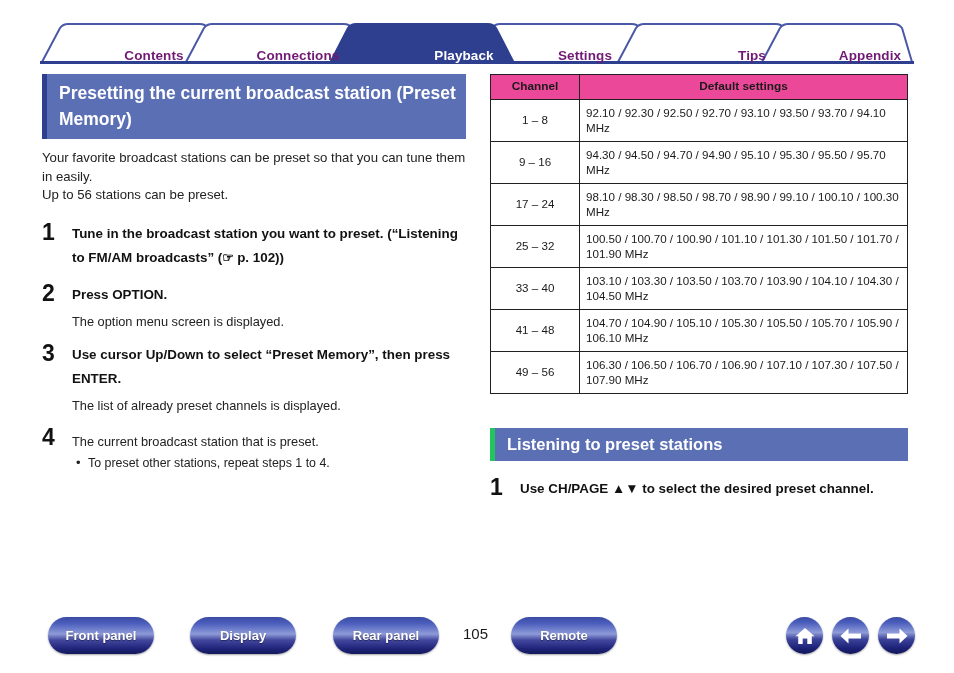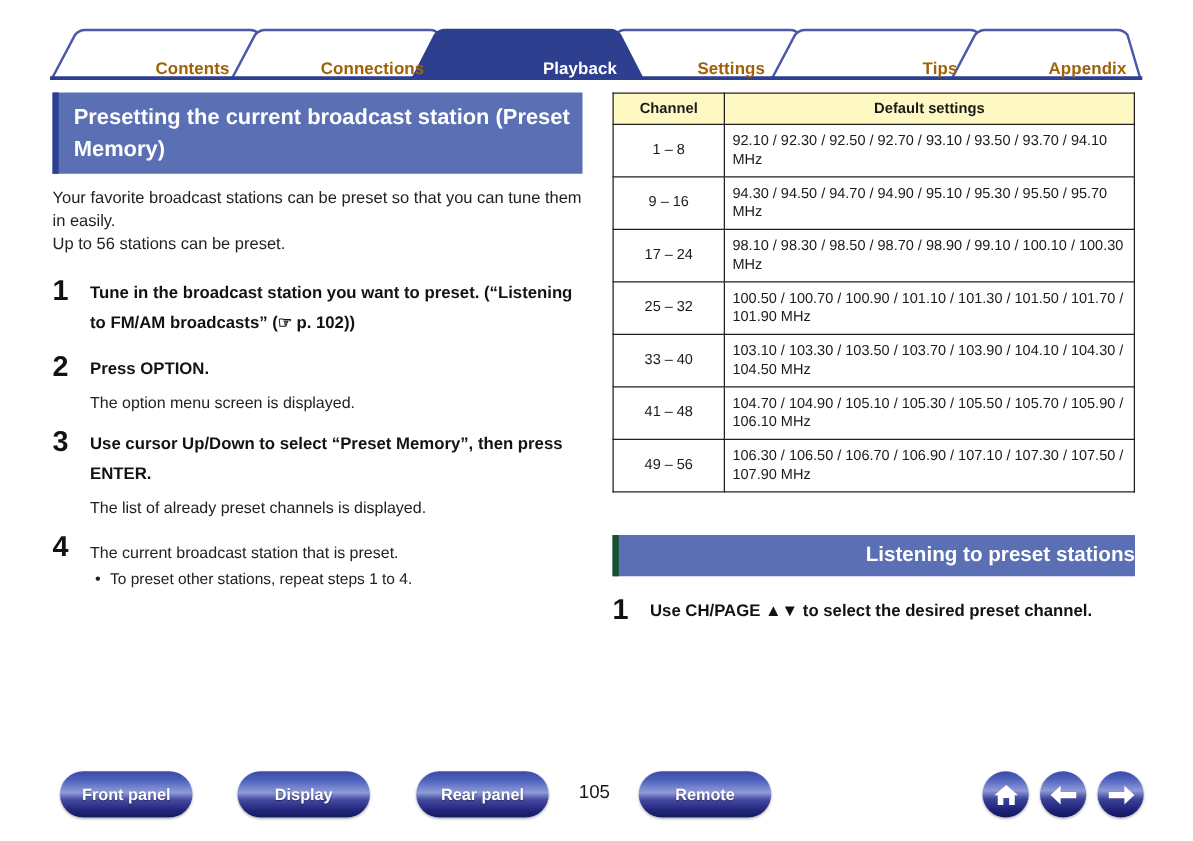--- a/index.html
+++ b/index.html
@@ -27,21 +27,21 @@
   .tabbar svg {
     display: block;
   }
   .tab-label {
     position: absolute;
     top: 33px;
     transform: translate(-50%, -50%);
     font-size: 13.5px;
     font-weight: bold;
     white-space: nowrap;
-    color: #a16207;
+    color: #701a75;
     letter-spacing: .1px;
   }
   .tab-label.active {
     color: #ffffff;
   }
 
   
   .left-col {
     position: absolute;
     left: 42px;
@@ -130,21 +130,21 @@
     table-layout: fixed;
   }
   table.freq th, table.freq td {
     border: 1px solid #231f20;
     font-size: 11.6px;
     line-height: 15.5px;
     color: #1a1a1a;
     vertical-align: middle;
   }
   table.freq th {
-    background: #fef9c3;
+    background: #ec4899;
     font-weight: bold;
     text-align: center;
     padding: 4px 2px;
     font-size: 11.8px;
   }
   table.freq td.ch {
     width: 84px;
     text-align: center;
     padding: 6px 2px;
     white-space: nowrap;
@@ -154,25 +154,24 @@
     text-align: left;
   }
 
   .section-head2 {
     background: #5b6fb5;
     color: #ffffff;
     font-size: 16.5px;
     font-weight: bold;
     line-height: 24px;
     padding: 4px 0 5px 12px;
-    border-left: 5px solid #14532d;
+    border-left: 5px solid #22c55e;
     box-sizing: border-box;
     margin-top: 34px;
     width: 418px;
-    text-align: right;
   }
   .right-steps { margin-top: 16px; }
 
   
   .footer {
     position: absolute;
     left: 0;
     top: 617px;
     width: 954px;
     height: 44px;

